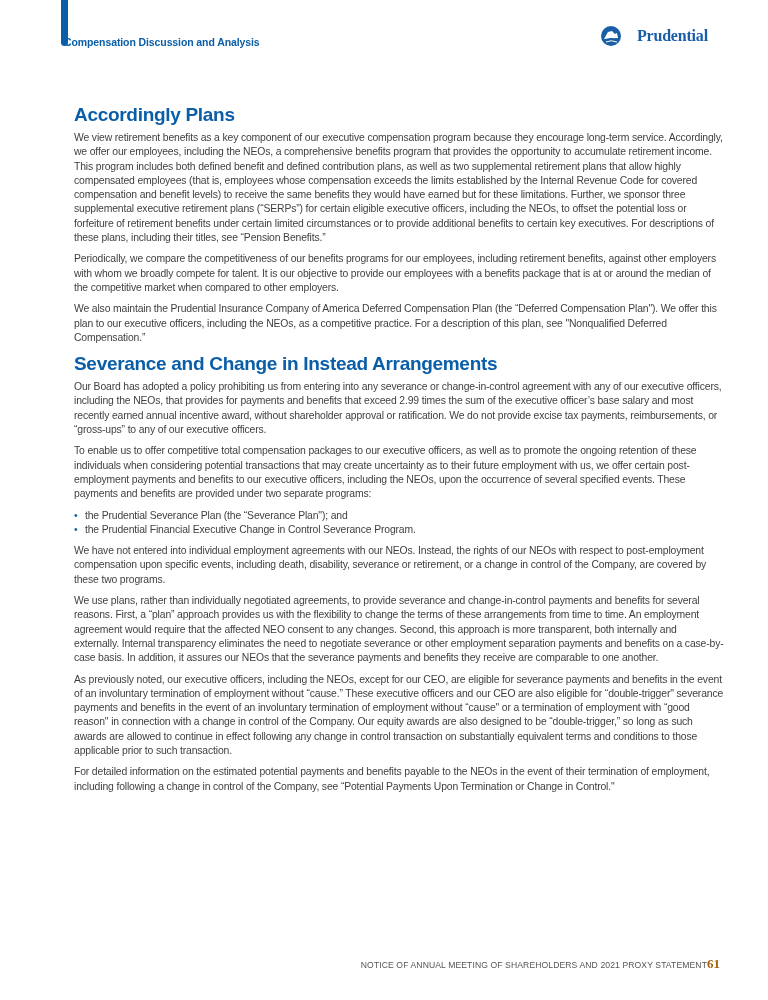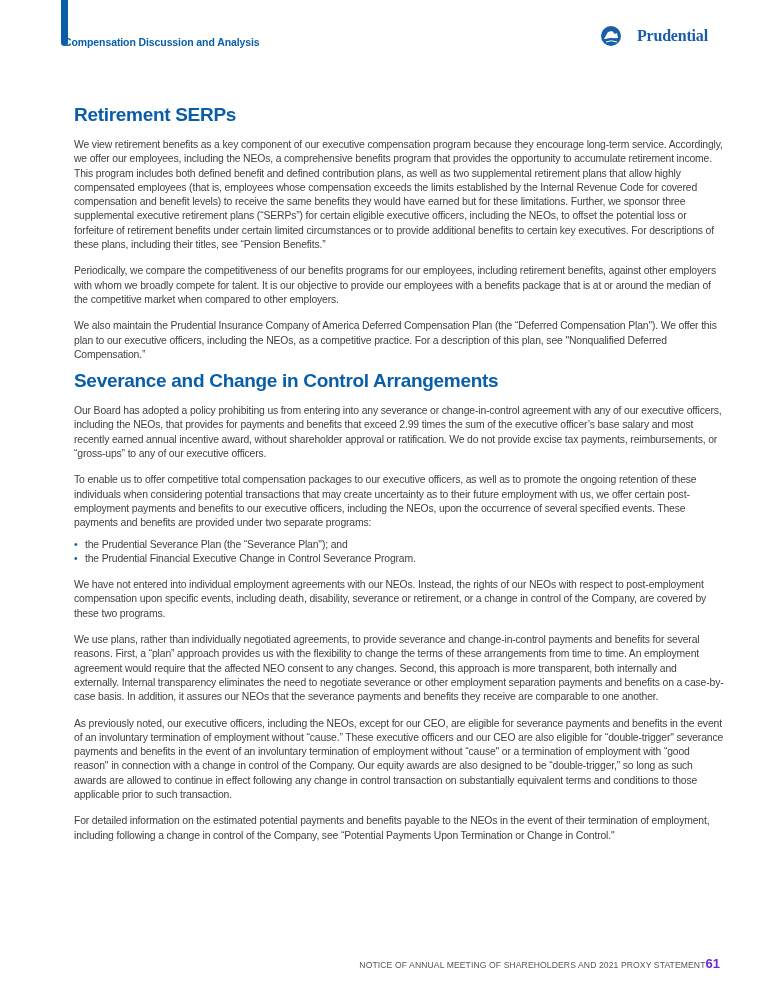--- a/index.html
+++ b/index.html
@@ -7,51 +7,51 @@
          font-family: "Liberation Sans Narrow", "Liberation Sans", sans-serif; color: #3a3a3a; }
   .accent-bar { position: absolute; left: 61px; top: 0; width: 7px; height: 46px;
                 background: #0a5ea8; border-radius: 0 0 4px 4px; }
   .section-label { position: absolute; left: 64px; top: 36px; font-size: 10.5px; font-weight: bold;
                    color: #0a5ea8; letter-spacing: -0.1px; }
   .logo { position: absolute; left: 600px; top: 25px; display: flex; align-items: center; gap: 15px; }
   .logo-text { font-family: "Liberation Serif", "DejaVu Serif", serif; font-weight: bold; color: #1a5ea8; font-size: 16px; letter-spacing: -0.2px; }
   .content { position: absolute; left: 74px; top: 104px; width: 650px; }
   h2 { font-size: 19px; font-weight: bold; color: #0a5ea8; margin: 0 0 5px 0; letter-spacing: -0.3px; }
   h2.second { margin-top: 8px; }
-  p { font-size: 10.4px; line-height: 14.3px; margin: 12px 0 7px 0; color: #3f3f3f; letter-spacing: -0.15px; transform-origin: left; }
+  p { font-size: 10.4px; line-height: 14.3px; margin: 0 0 7px 0; color: #3f3f3f; letter-spacing: -0.15px; transform-origin: left; }
   ul { list-style: none; margin: 0 0 7px 0; padding: 0; }
   li { font-size: 10.4px; line-height: 14.3px; position: relative; padding-left: 11px; color: #3f3f3f; letter-spacing: -0.15px; }
   .bullet { position: absolute; left: 0; top: 0; color: #0a5ea8; }
   .footer { position: absolute; right: 48px; top: 956px; display: flex; align-items: baseline; gap: 0; }
   .footer-text { font-size: 8.6px; color: #555; letter-spacing: 0.1px; }
-  .page-num { font-size: 13px; font-weight: bold; color: #6d28d9; }
+  .page-num { font-size: 13px; font-weight: bold; color: #a16207; font-family: Liberation Serif, serif; }
 </style>
 </head>
 <body>
 
 <div class="accent-bar"></div>
 <div class="section-label">Compensation Discussion and Analysis</div>
 
 <div class="logo">
   <svg width="22" height="22" viewBox="0 0 22 22">
     <circle cx="11" cy="11" r="10" fill="#1a5ea8"></circle>
     <path d="M4 14 L8 7 L12 6 L15 9 L17 8 L18 13 Z" fill="#ffffff"></path>
     <path d="M5 15 Q11 12 18 15" stroke="#1a5ea8" stroke-width="1.2" fill="none"></path>
     <path d="M6 17 Q11 14.5 17 17" stroke="#ffffff" stroke-width="1" fill="none"></path>
   </svg>
   <span class="logo-text">Prudential</span>
 </div>
 
 <div class="content">
-  <h2>Retirement SERPs</h2>
+  <h2>Accordingly Plans</h2>
   <p>We view retirement benefits as a key component of our executive compensation program because they encourage long-term service. Accordingly, we offer our employees, including the NEOs, a comprehensive benefits program that provides the opportunity to accumulate retirement income. This program includes both defined benefit and defined contribution plans, as well as two supplemental retirement plans that allow highly compensated employees (that is, employees whose compensation exceeds the limits established by the Internal Revenue Code for covered compensation and benefit levels) to receive the same benefits they would have earned but for these limitations. Further, we sponsor three supplemental executive retirement plans (“SERPs”) for certain eligible executive officers, including the NEOs, to offset the potential loss or forfeiture of retirement benefits under certain limited circumstances or to provide additional benefits to certain key executives. For descriptions of these plans, including their titles, see “Pension Benefits.”</p>
   <p>Periodically, we compare the competitiveness of our benefits programs for our employees, including retirement benefits, against other employers with whom we broadly compete for talent. It is our objective to provide our employees with a benefits package that is at or around the median of the competitive market when compared to other employers.</p>
   <p>We also maintain the Prudential Insurance Company of America Deferred Compensation Plan (the “Deferred Compensation Plan"). We offer this plan to our executive officers, including the NEOs, as a competitive practice. For a description of this plan, see "Nonqualified Deferred Compensation.”</p>
 
-  <h2 class="second">Severance and Change in Control Arrangements</h2>
+  <h2 class="second">Severance and Change in Instead Arrangements</h2>
   <p>Our Board has adopted a policy prohibiting us from entering into any severance or change-in-control agreement with any of our executive officers, including the NEOs, that provides for payments and benefits that exceed 2.99 times the sum of the executive officer’s base salary and most recently earned annual incentive award, without shareholder approval or ratification. We do not provide excise tax payments, reimbursements, or “gross-ups” to any of our executive officers.</p>
   <p>To enable us to offer competitive total compensation packages to our executive officers, as well as to promote the ongoing retention of these individuals when considering potential transactions that may create uncertainty as to their future employment with us, we offer certain post-employment payments and benefits to our executive officers, including the NEOs, upon the occurrence of several specified events. These payments and benefits are provided under two separate programs:</p>
   <ul>
     <li><span class="bullet">•</span><span>the Prudential Severance Plan (the “Severance Plan"); and</span></li>
     <li><span class="bullet">•</span><span>the Prudential Financial Executive Change in Control Severance Program.</span></li>
   </ul>
   <p>We have not entered into individual employment agreements with our NEOs. Instead, the rights of our NEOs with respect to post-employment compensation upon specific events, including death, disability, severance or retirement, or a change in control of the Company, are covered by these two programs.</p>
   <p>We use plans, rather than individually negotiated agreements, to provide severance and change-in-control payments and benefits for several reasons. First, a “plan” approach provides us with the flexibility to change the terms of these arrangements from time to time. An employment agreement would require that the affected NEO consent to any changes. Second, this approach is more transparent, both internally and externally. Internal transparency eliminates the need to negotiate severance or other employment separation payments and benefits on a case-by-case basis. In addition, it assures our NEOs that the severance payments and benefits they receive are comparable to one another.</p>
   <p>As previously noted, our executive officers, including the NEOs, except for our CEO, are eligible for severance payments and benefits in the event of an involuntary termination of employment without “cause.” These executive officers and our CEO are also eligible for “double-trigger" severance payments and benefits in the event of an involuntary termination of employment without “cause" or a termination of employment with “good reason" in connection with a change in control of the Company. Our equity awards are also designed to be “double-trigger,” so long as such awards are allowed to continue in effect following any change in control transaction on substantially equivalent terms and conditions to those applicable prior to such transaction.</p>
   <p>For detailed information on the estimated potential payments and benefits payable to the NEOs in the event of their termination of employment, including following a change in control of the Company, see “Potential Payments Upon Termination or Change in Control."</p>

